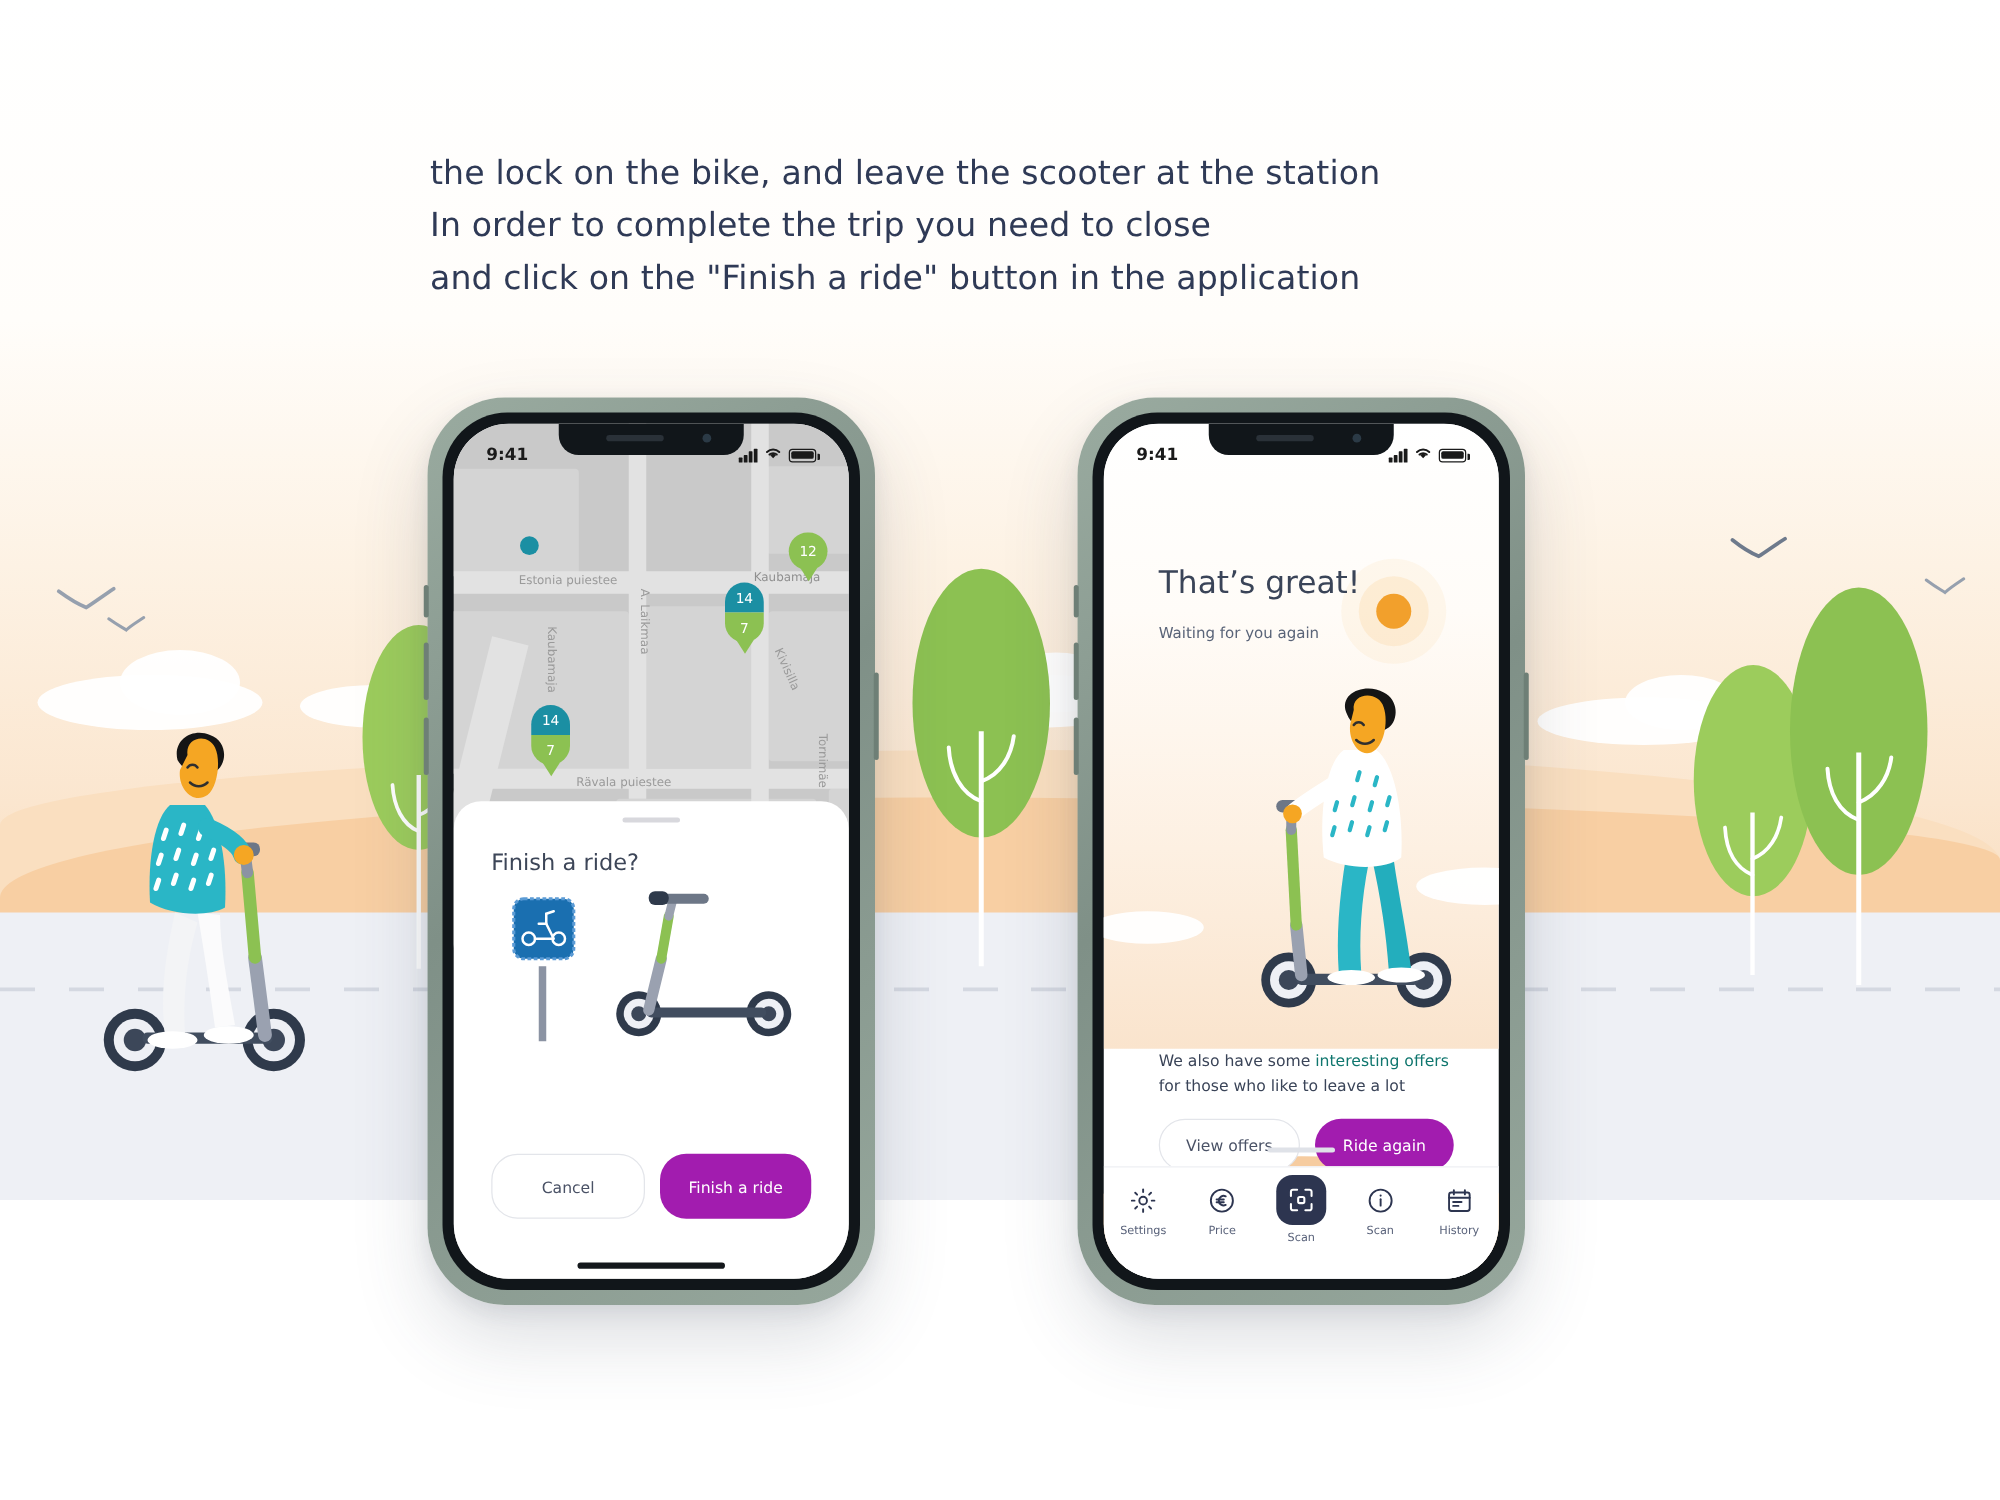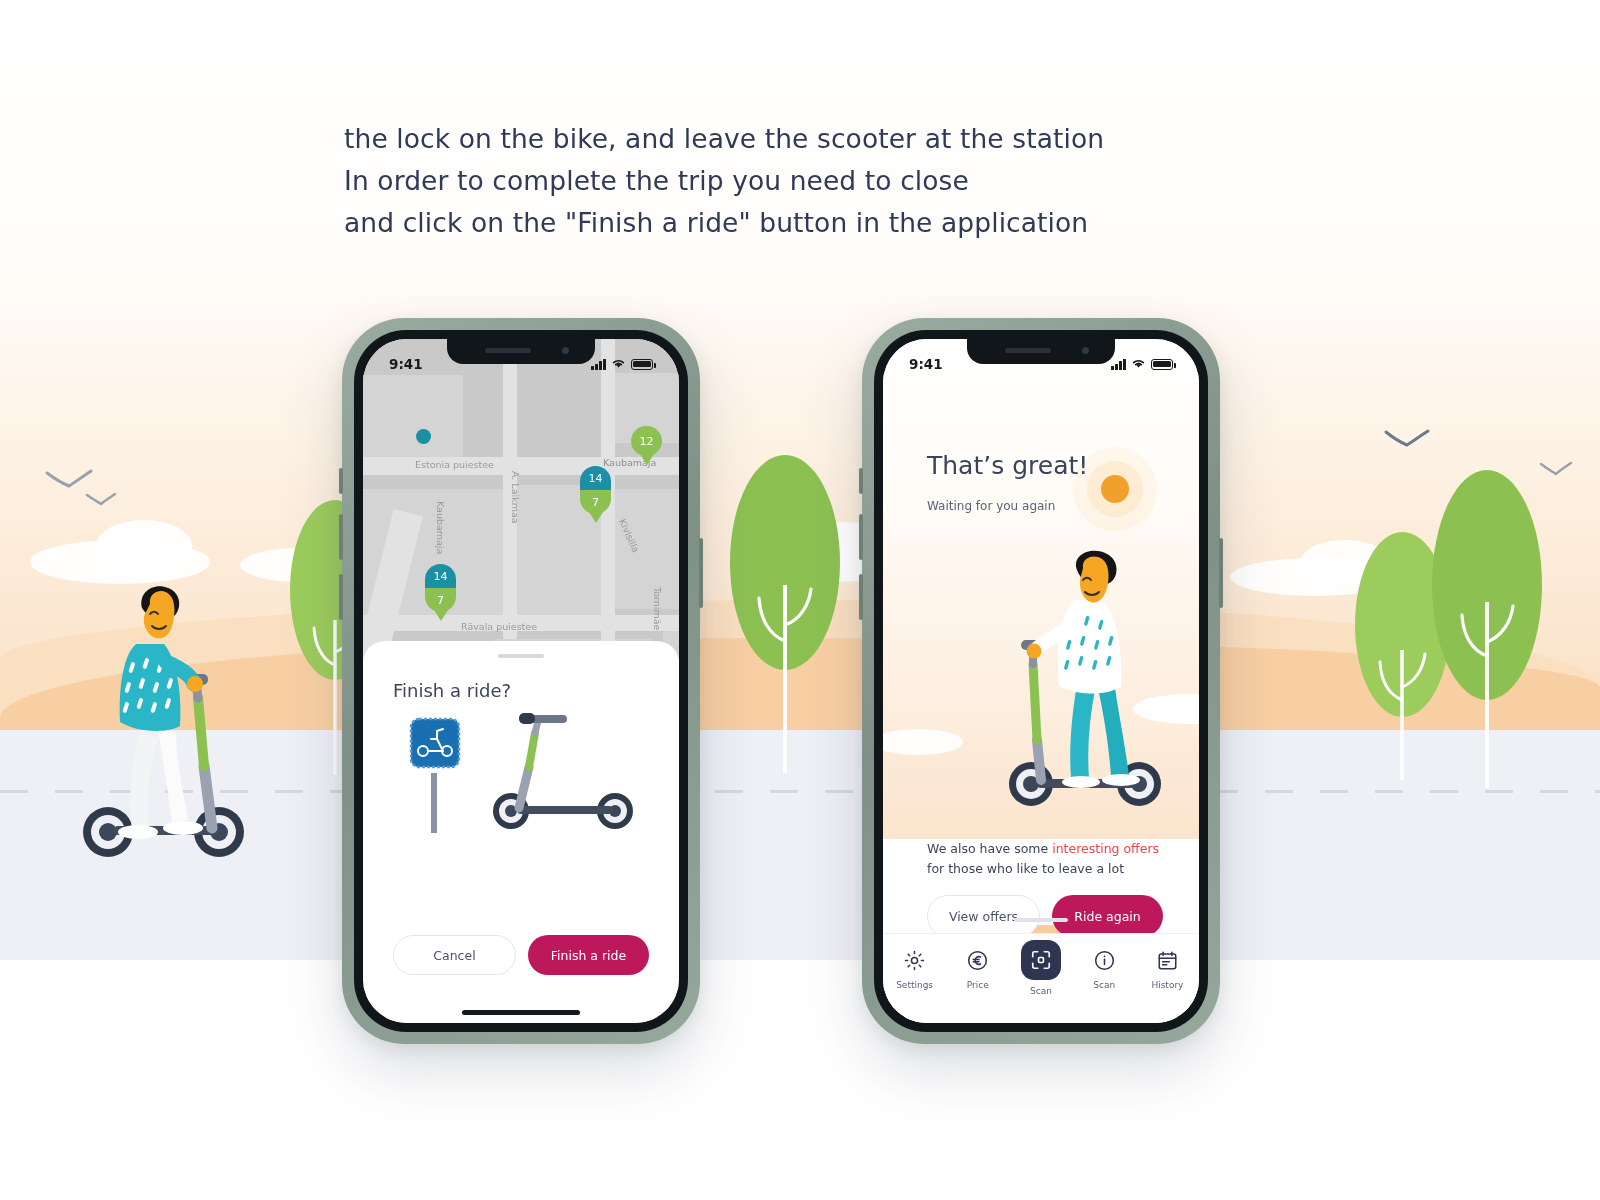--- a/index.html
+++ b/index.html
@@ -148,26 +148,26 @@
     margin-top: 22px; font-size: 18px; color: #3d4658; font-weight: normal;
     font-family: "DejaVu Sans", sans-serif;
   }
   .sheet p {
     margin-top: 12px; font-size: 11.5px; line-height: 19px; color: #9ba0ab;
     font-family: "DejaVu Sans", sans-serif;
   }
   .sheet-illus { position: relative; height: 120px; margin-top: 10px; }
   .sheet-actions { position: absolute; left: 30px; right: 30px; bottom: 48px; display: flex; gap: 12px; }
   .btn {
-    flex: 1; height: 40px; border-radius: 21px; font-size: 12.5px;
+    flex: 1; height: 52px; border-radius: 21px; font-size: 12.5px;
     display: flex; align-items: center; justify-content: center; cursor: pointer;
     font-family: "DejaVu Sans", sans-serif;
   }
   .btn-ghost { background: #fff; border: 1px solid #e3e5ea; color: #4a5266; }
-  .btn-green { background: #be185d; color: #ffffff; border: none; }
+  .btn-green { background: #a21caf; color: #ffffff; border: none; }
 
   
   .p2-top { position: absolute; left: 0; right: 0; top: 0; height: 500px;
     background: linear-gradient(to bottom, #ffffff 0%, #fffcf8 30%, #fdf0e2 68%, #fae4cd 100%); }
   .p2-hill { position: absolute; left: -10px; right: -10px; top: 586px; height: 90px;
     background: #f6cca0; border-radius: 50% 50% 0 0 / 45px 45px 0 0; }
   .p2-road { position: absolute; left: 0; right: 0; top: 660px; bottom: 0; background: #eef0f5; }
   .p2-title {
     position: absolute; left: 44px; top: 112px; font-size: 25px; color: #3a4458; font-weight: normal;
     font-family: "DejaVu Sans", sans-serif;
@@ -178,21 +178,21 @@
   }
   .sun { position: absolute; right: 42px; top: 108px; width: 84px; height: 84px; }
   .sun .halo { position: absolute; border-radius: 50%; background: #f7a83a; }
   .sun .h1 { inset: 0; opacity: .07; }
   .sun .h2 { inset: 14px; opacity: .13; }
   .sun .h3 { inset: 28px; background: #f2a02c; opacity: 1; }
   .p2-offer {
     position: absolute; left: 44px; right: 36px; top: 500px; font-size: 12.5px;
     line-height: 20px; color: #3a4458; font-family: "DejaVu Sans", sans-serif;
   }
-  .p2-offer a { color: #ef4444; text-decoration: none; }
+  .p2-offer a { color: #0f766e; text-decoration: none; }
   .p2-actions { position: absolute; left: 44px; right: 36px; top: 556px; display: flex; gap: 12px; }
   .p2-actions .btn { height: 42px; border-radius: 22px; font-size: 12.5px; }
 
   .tabbar {
     position: absolute; left: 0; right: 0; bottom: 0; height: 90px;
     background: #ffffff; border-top: 1px solid #eef0f3;
     display: flex; align-items: flex-start; padding-top: 13px; z-index: 6;
   }
   .tab { flex: 1; display: flex; flex-direction: column; align-items: center; gap: 7px; cursor: pointer; }
   .tab .t-label { font-size: 9px; color: #59627a; font-family: "DejaVu Sans", sans-serif; }

